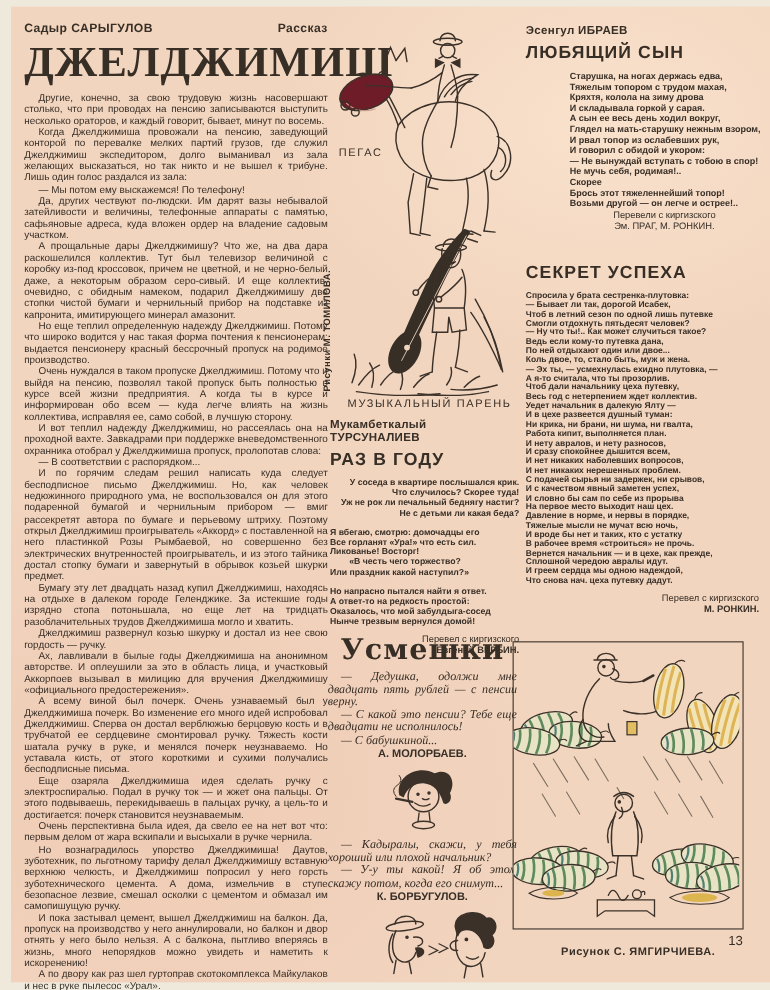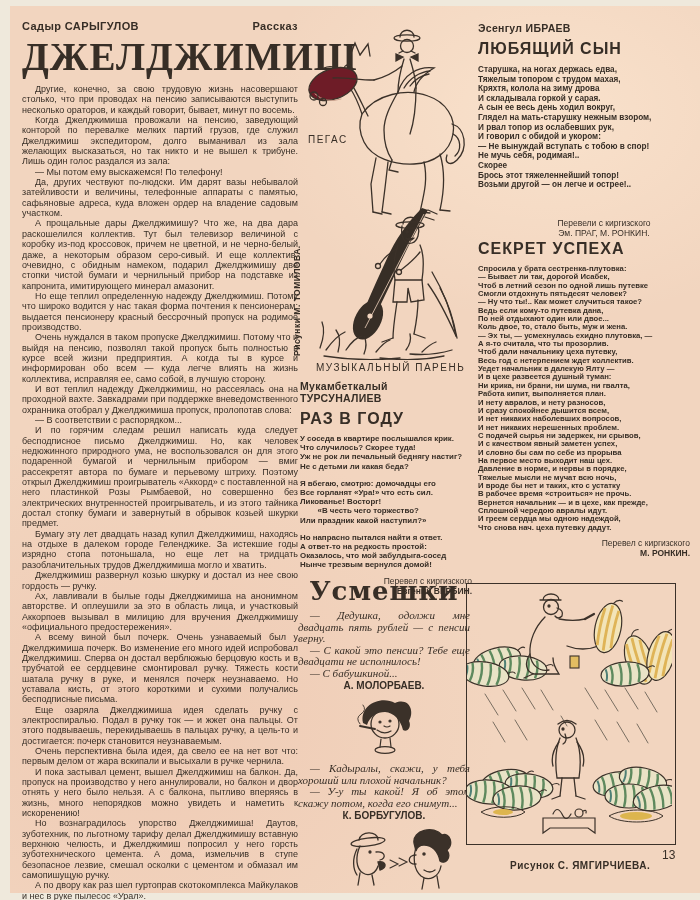--- a/index.html
+++ b/index.html
@@ -19,21 +19,21 @@
   .story-body p{margin:0;text-indent:13px;}
   
   .pic-caption{font-size:10px;letter-spacing:1.5px;font-weight:normal;}
   .vert-credit{writing-mode:vertical-rl;transform:rotate(180deg);font-size:8.5px;font-weight:bold;letter-spacing:.5px;}
   
   .poem-author{font-weight:bold;font-size:10.5px;line-height:12px;letter-spacing:.3px;}
   .poem-title{font-weight:bold;font-size:16px;letter-spacing:1px;margin-top:6px;}
   .poem-lines{font-weight:bold;}
   .poem-lines div{white-space:pre;}
   .p1 .poem-lines{font-size:7.9px;line-height:9.2px;}
-  .p2 .poem-lines{font-size:8.2px;line-height:9.6px;}
+  .p2 .poem-lines{font-size:8.2px;line-height:9.6px;margin-left:40px;}
   .p3 .poem-lines{font-size:7.7px;line-height:8.35px;}
   .poem-transl{font-size:8.5px;font-weight:normal;text-align:right;line-height:10px;margin-top:6px;}
   .poem-transl b{font-weight:bold;}
   
   .usm-title{font-family:"DejaVu Serif",serif;font-weight:bold;font-size:26px;text-align:center;letter-spacing:1px;}
   .joke{font-family:"Liberation Serif",serif;font-style:italic;font-size:11px;line-height:11.5px;text-align:justify;}
   .joke p{margin:0;text-indent:12px;}
   .joke-author{font-weight:bold;font-size:10px;text-align:center;font-family:"Liberation Sans",sans-serif;margin-top:1px;}
   
   .cartoon-frame{border:1.6px solid #3b3129;}
@@ -62,22 +62,22 @@
           <p>Очень нуждался в таком пропуске Джелджимиш. Потому что и выйдя на пенсию, позволял такой пропуск быть полностью в курсе всей жизни предприятия. А когда ты в курсе и информирован обо всем — куда легче влиять на жизнь коллектива, исправляя ее, само собой, в лучшую сторону.</p>
           <p>И вот теплил надежду Джелджимиш, но рассеялась она на проходной вахте. Завкадрами при поддержке вневедомственного охранника отобрал у Джелджимиша пропуск, пролопотав слова:</p>
           <p>— В соответствии с распорядком...</p>
           <p>И по горячим следам решил написать куда следует бесподписное письмо Джелджимиш. Но, как человек недюжинного природного ума, не воспользовался он для этого подаренной бумагой и чернильным прибором — вмиг рассекретят автора по бумаге и перьевому штриху. Поэтому открыл Джелджимиш проигрыватель «Аккорд» с поставленной на него пластинкой Розы Рымбаевой, но совершенно без электрических внутренностей проигрыватель, и из этого тайника достал стопку бумаги и завернутый в обрывок козьей шкурки предмет.</p>
           <p>Бумагу эту лет двадцать назад купил Джелджимиш, находясь на отдыхе в далеком городе Геленджике. За истекшие годы изрядно стопа потоньшала, но еще лет на тридцать разоблачительных трудов Джелджимиша могло и хватить.</p>
           <p>Джелджимиш развернул козью шкурку и достал из нее свою гордость — ручку.</p>
           <p>Ах, лавливали в былые годы Джелджимиша на анонимном авторстве. И оплеушили за это в область лица, и участковый Аккорпоев вызывал в милицию для вручения Джелджимишу «официального предостережения».</p>
           <p>А всему виной был почерк. Очень узнаваемый был у Джелджимиша почерк. Во изменение его много идей испробовал Джелджимиш. Сперва он достал верблюжью берцовую кость и в трубчатой ее сердцевине смонтировал ручку. Тяжесть кости шатала ручку в руке, и менялся почерк неузнаваемо. Но уставала кисть, от этого короткими и сухими получались бесподписные письма.</p>
           <p>Еще озаряла Джелджимиша идея сделать ручку с электроспиралью. Подал в ручку ток — и жжет она пальцы. От этого подвываешь, перекидываешь в пальцах ручку, а цель-то и достигается: почерк становится неузнаваемым.</p>
           <p>Очень перспективна была идея, да свело ее на нет вот что: первым делом от жара вскипали и высыхали в ручке чернила.</p>
+          <p>Но вознаградилось упорство Джелджимиша! Даутов, зуботехник, по льготному тарифу делал Джелджимишу вставную верхнюю челюсть, и Джелджимиш попросил у него горсть зуботехнического цемента. А дома, измельчив в ступе безопасное лезвие, смешал осколки с цементом и обмазал им самопишущую ручку.</p>
           <p>И пока застывал цемент, вышел Джелджимиш на балкон. Да, пропуск на производство у него аннулировали, но балкон и двор отнять у него было нельзя. А с балкона, пытливо вперяясь в жизнь, много непорядков можно увидеть и наметить к искоренению!</p>
-          <p>Но вознаградилось упорство Джелджимиша! Даутов, зуботехник, по льготному тарифу делал Джелджимишу вставную верхнюю челюсть, и Джелджимиш попросил у него горсть зуботехнического цемента. А дома, измельчив в ступе безопасное лезвие, смешал осколки с цементом и обмазал им самопишущую ручку.</p>
           <p>А по двору как раз шел гуртоправ скотокомплекса Майкулаков и нес в руке пылесос «Урал».</p>
         </div>
 
   </div>
 
   <div class="abs" style="left:292px;top:16px;width:166px;height:196px;">
     <svg width="166" height="196" viewBox="0 0 166 196">
       <g stroke="#3b3129" stroke-width="1.3" fill="none" stroke-linecap="round">
 
         <path d="M60,92 C74,72 104,66 126,74 C144,80 154,96 151,112 C148,130 132,141 112,142 C92,143 70,136 62,120 C57,110 57,100 60,92"></path>
@@ -177,21 +177,21 @@
     </svg>
   </div>
   <div class="abs pic-caption" style="left:306px;top:356px;">МУЗЫКАЛЬНЫЙ  ПАРЕНЬ</div>
 
   <div class="abs p1" style="left:290px;top:374px;width:172px;">
     <div class="poem-author">
       <div>Мукамбеткалый</div>
       <div>ТУРСУНАЛИЕВ</div>
     </div>
     <div class="poem-title">РАЗ В ГОДУ</div>
-    <div class="poem-lines" style="margin-top:6px;">
+    <div class="poem-lines" style="margin-top:6px;text-align:right;">
           <div>У соседа в квартире послышался крик.</div>
           <div>Что случилось? Скорее туда!</div>
           <div>Уж не рок ли печальный беднягу настиг?</div>
           <div>Не с детьми ли какая беда?</div>
         </div>
     <div class="poem-lines" style="margin-top:8px;">
           <div>Я вбегаю, смотрю: домочадцы его</div>
           <div>Все горланят «Ура!» что есть сил.</div>
           <div>Ликованье! Восторг!</div>
           <div>        «В честь чего торжество?</div>
@@ -271,21 +271,21 @@
           <div>А сын ее весь день ходил вокруг,</div>
           <div>Глядел на мать-старушку нежным взором,</div>
           <div>И рвал топор из ослабевших рук,</div>
           <div>И говорил с обидой и укором:</div>
           <div>— Не вынуждай вступать с тобою в спор!</div>
           <div>Не мучь себя, родимая!..</div>
           <div>Скорее</div>
           <div>Брось этот тяжеленнейший топор!</div>
           <div>Возьми другой — он легче и острее!..</div>
         </div>
-    <div class="poem-transl" style="text-align:center;padding-left:40px;margin-top:28px;">
+    <div class="poem-transl" style="text-align:center;padding-left:40px;margin-top:0;">
       <div>Перевели с киргизского</div>
       <div>Эм. ПРАГ, М. РОНКИН.</div>
     </div>
   </div>
 
   <div class="abs p3" style="left:468px;top:228px;width:212px;">
     <div class="poem-title">СЕКРЕТ УСПЕХА</div>
     <div class="poem-lines" style="margin-top:7px;">
           <div>Спросила у брата сестренка-плутовка:</div>
           <div>— Бывает ли так, дорогой Исабек,</div>

